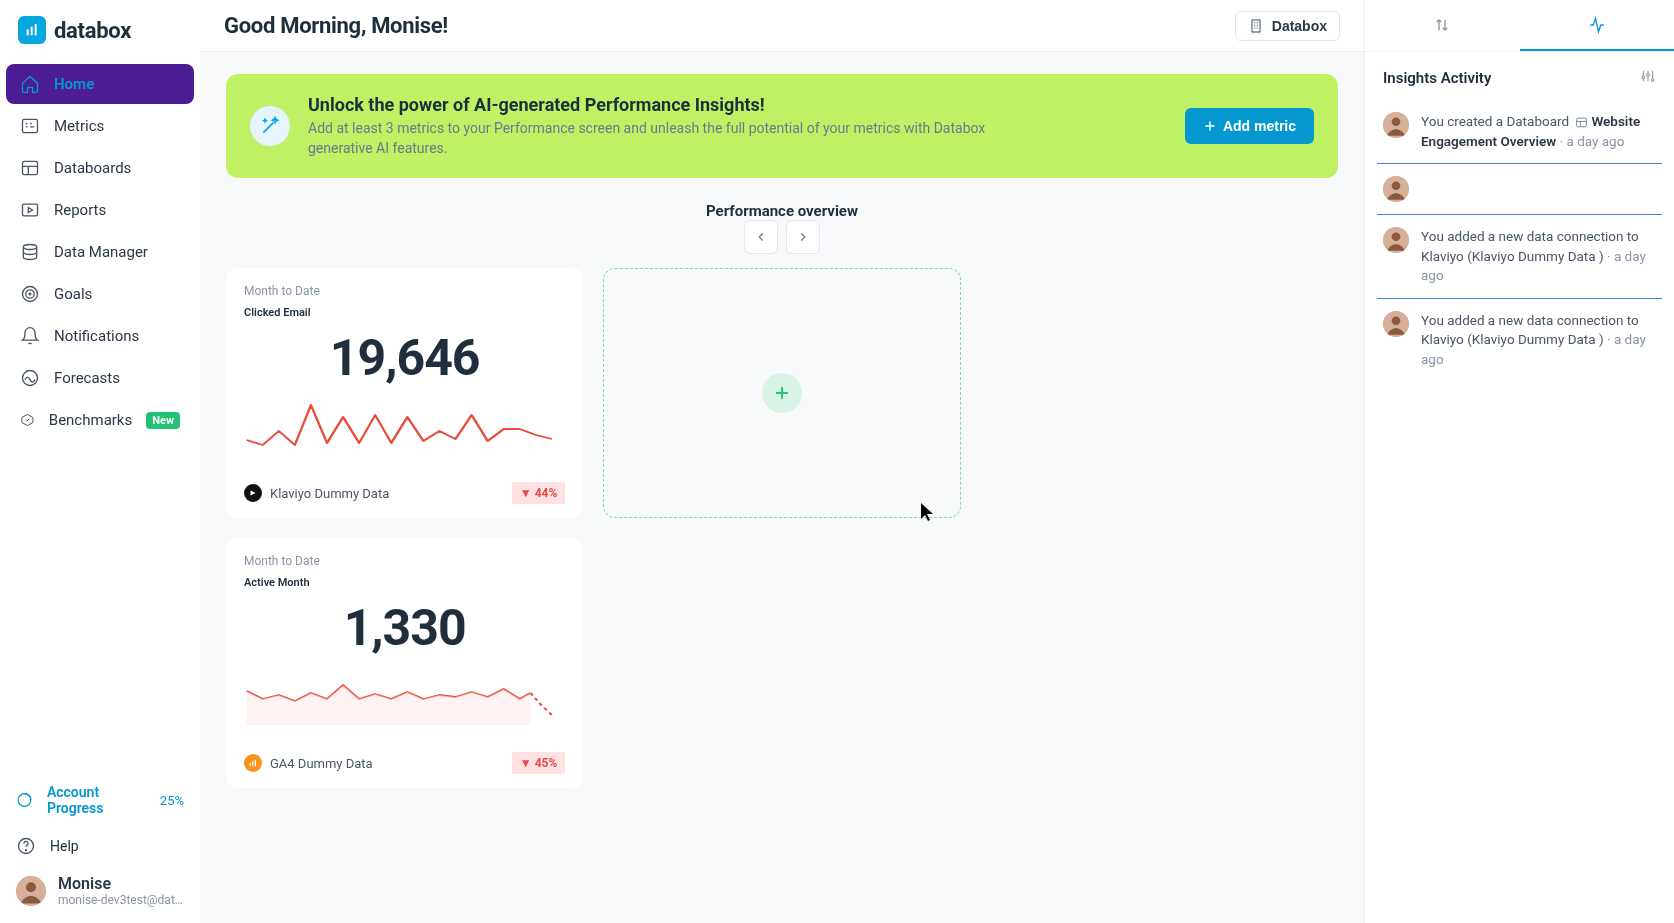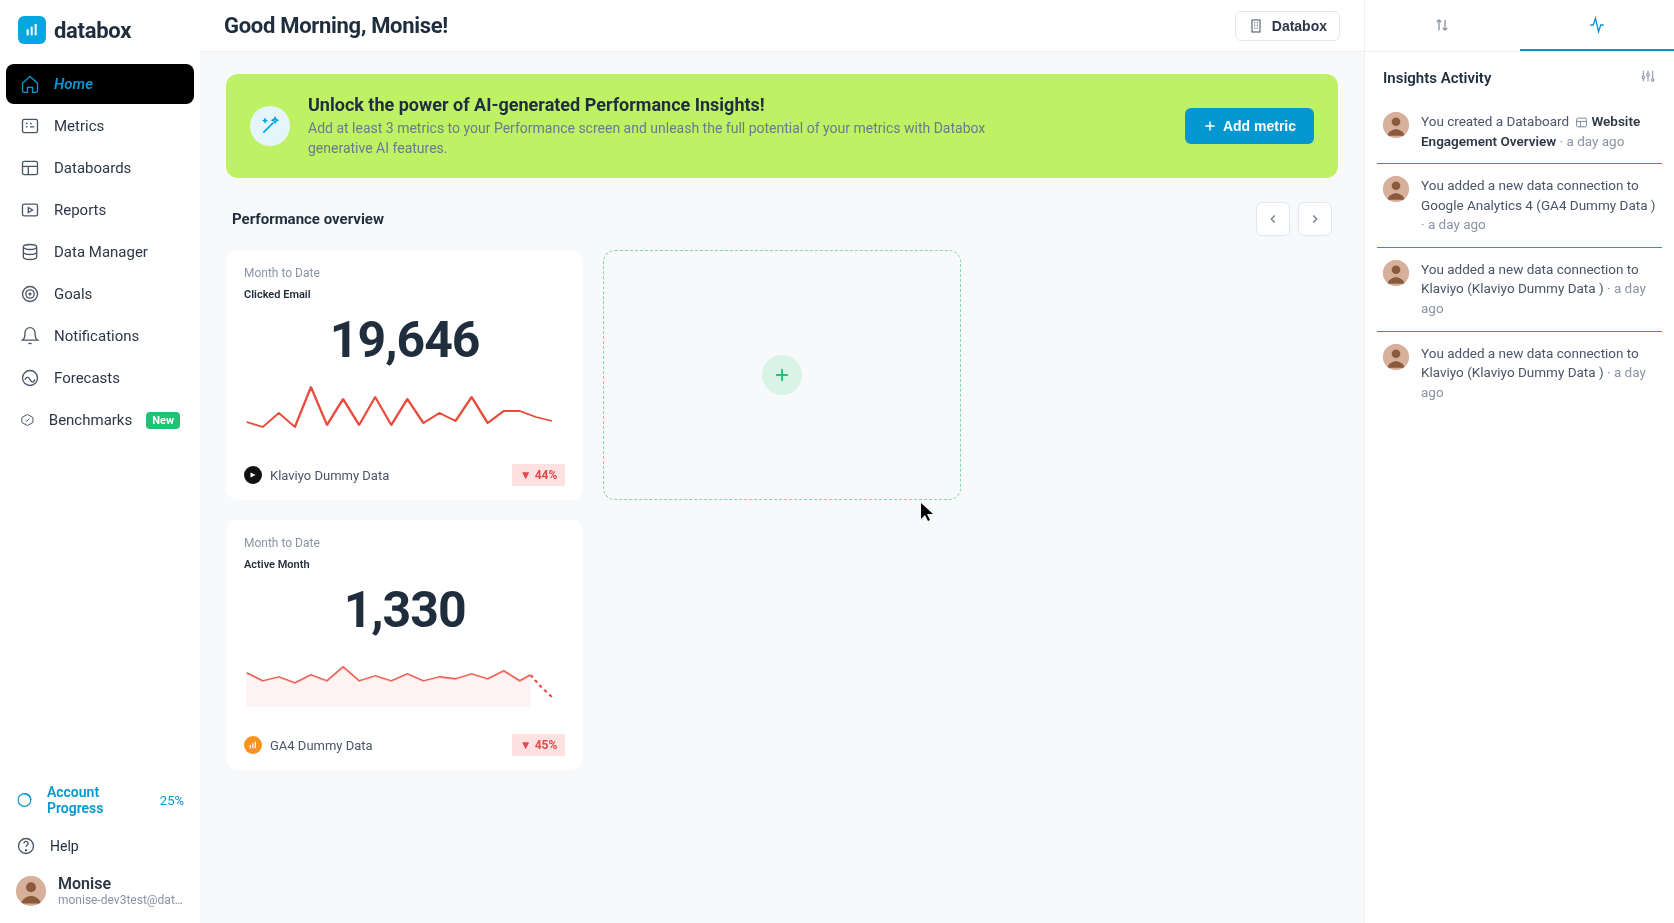--- a/index.html
+++ b/index.html
@@ -7,21 +7,21 @@
   .app { display: flex; height: 100%; }
 
   
   .sidebar { width: 200px; flex-shrink: 0; background: #fff; display: flex; flex-direction: column; padding-top: 10px; }
   .logo { display: flex; align-items: center; gap: 8px; padding: 6px 18px 20px; }
   .logo-icon { width: 28px; height: 28px; background: #06a6e0; border-radius: 6px; display: flex; align-items: center; justify-content: center; }
   .logo-icon svg { width: 16px; height: 16px; }
   .logo-text { font-weight: 700; font-size: 22px; letter-spacing: -0.3px; }
   .nav { list-style: none; padding: 0 6px; display: flex; flex-direction: column; gap: 2px; }
   .nav-item { display: flex; align-items: center; gap: 14px; padding: 10px 14px; border-radius: 8px; font-size: 15px; color: #2d3748; cursor: pointer; }
-  .nav-item.active { background: #000000; color: #0597cf; font-weight: 600; font-style: italic; }
+  .nav-item.active { background: #4c1d95; color: #0597cf; font-weight: 600; }
   .nav-item.active svg { stroke: #0597cf; }
   .nav-item svg { width: 20px; height: 20px; stroke: #4a5568; fill: none; stroke-width: 1.6; }
   .nav-item .badge { background: #21c274; color: #fff; font-size: 11px; font-weight: 700; padding: 2px 6px; border-radius: 4px; margin-left: auto; }
   .sidebar-spacer { flex: 1; }
   .sidebar-bottom { padding: 0 2px 8px; }
   .acct-row { display: flex; align-items: center; gap: 14px; padding: 10px 14px; font-size: 14px; cursor: pointer; }
   .acct-row svg { width: 20px; height: 20px; stroke: #4a5568; fill: none; stroke-width: 1.6; }
   .acct-progress { color: #0597cf; font-weight: 600; }
   .acct-pct { color: #0597cf; font-size: 13px; margin-left: 4px; }
   .user-row { display: flex; align-items: center; gap: 12px; padding: 8px 14px; cursor: pointer; }
@@ -41,21 +41,21 @@
   
   .banner { background: #bef264; border-radius: 12px; padding: 20px 24px; display: flex; align-items: center; gap: 18px; }
   .banner-icon { width: 40px; height: 40px; border-radius: 50%; background: #e6f5fb; display: flex; align-items: center; justify-content: center; flex-shrink: 0; }
   .banner-icon svg { width: 20px; height: 20px; stroke: #06a6e0; fill:none; stroke-width:2; }
   .banner-text { flex: 1; }
   .banner-title { font-size: 18px; font-weight: 700; margin-bottom: 4px; }
   .banner-sub { font-size: 14px; color: #6b7a8c; line-height: 1.4; max-width: 720px; }
   .add-metric-btn { background: #0597cf; color: #fff; border: none; border-radius: 6px; padding: 10px 18px; font-size: 14px; font-weight: 600; display: flex; align-items: center; gap: 6px; cursor: pointer; }
 
   
-  .section-head { display: flex; align-items: center; justify-content: space-between; margin: 24px 6px 14px; }
+  .section-head { display: flex; align-items: center; justify-content: space-between; margin: 24px 0 14px; flex-direction: column; }
   .section-title { font-size: 15px; font-weight: 700; }
   .pager { display: flex; gap: 8px; }
   .pager button { width: 34px; height: 34px; border-radius: 6px; background: #fff; border: 1px solid #e2e8ef; display: flex; align-items:center; justify-content:center; cursor: pointer; }
   .pager svg { width: 14px; height: 14px; stroke:#6b7a8c; fill:none; stroke-width:2.2; }
 
   
   .grid { display: grid; grid-template-columns: repeat(3, 1fr); gap: 20px; }
   .card { background: #fff; border-radius: 12px; padding: 16px 18px 14px; min-height: 250px; display:flex; flex-direction:column; }
   .card-period { font-size: 12px; color: #8a94a6; }
   .card-title { text-align: left; font-size: 11px; font-weight: 600; margin-top: 8px; }
@@ -373,24 +373,20 @@
         </div>
       </div>
       <div class="activity-item">
         <div class="avatar avatar-sm">
            <svg viewBox="0 0 24 24" width="26" height="26">
               <circle cx="12" cy="12" r="12" fill="#d6b09a"></circle>
               <circle cx="12" cy="9" r="4" fill="#8b5a3c"></circle>
               <path d="M4 22c1-4 5-6 8-6s7 2 8 6" fill="#8b5a3c"></path>
             </svg>
         </div>
-        <div class="a-text">
-          <span>You added a new data connection to Google Analytics 4 (GA4 Dummy Data )</span>
-          <span class="a-time"> · <span>a day ago</span></span>
-        </div>
       </div>
       <div class="activity-item">
         <div class="avatar avatar-sm">
            <svg viewBox="0 0 24 24" width="26" height="26">
               <circle cx="12" cy="12" r="12" fill="#d6b09a"></circle>
               <circle cx="12" cy="9" r="4" fill="#8b5a3c"></circle>
               <path d="M4 22c1-4 5-6 8-6s7 2 8 6" fill="#8b5a3c"></path>
             </svg>
         </div>
         <div class="a-text">

